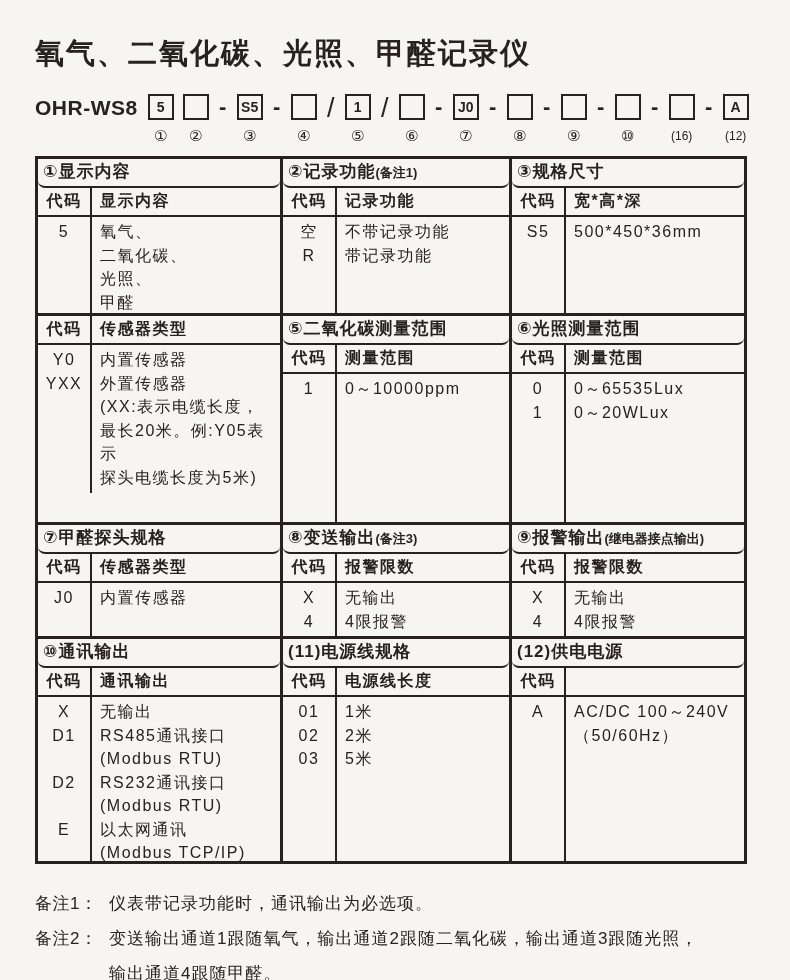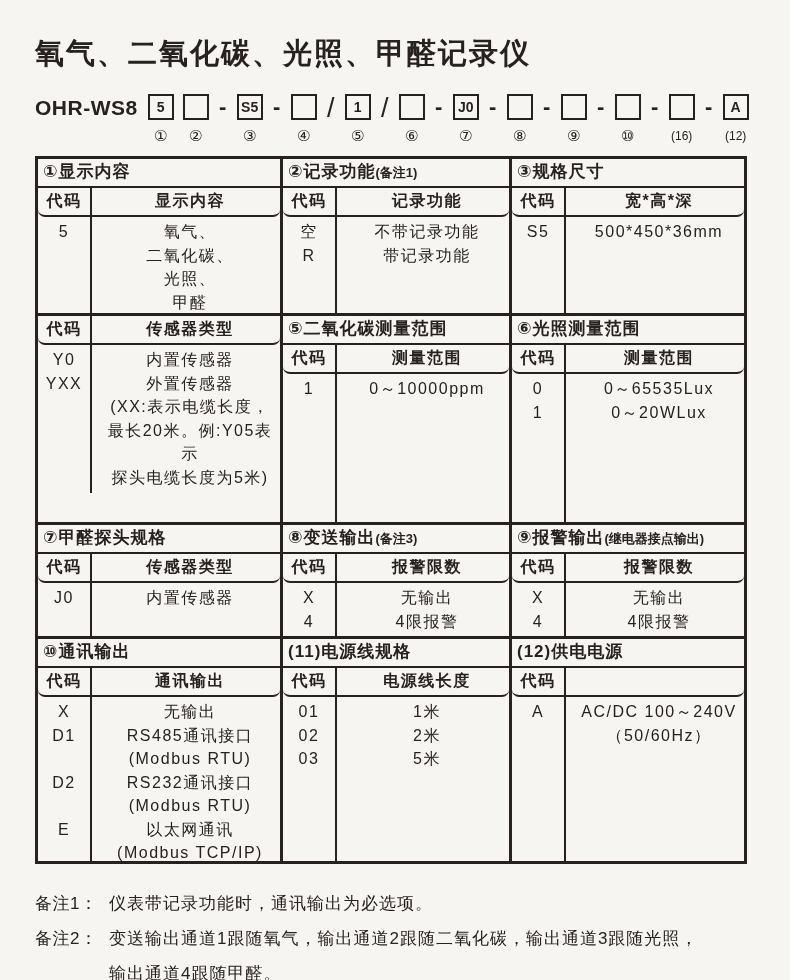--- a/index.html
+++ b/index.html
@@ -35,26 +35,26 @@
   .bands { margin-top:12px; width:715px; }
   .band { display:flex; }
   .band + .band { margin-top:-3px; }
   .section { border:3px solid #272220; box-sizing:border-box; }
   .section + .section { margin-left:-3px; }
   .s-a { width:248px; } .s-b { width:232px; } .s-c { width:238px; }
 
   .sec-title {
     height:27px; line-height:25px; border-bottom:2px solid #272220;
     padding-left:5px; font-size:17px; font-weight:bold; letter-spacing:1px;
-    white-space:nowrap; overflow:hidden;
+    white-space:nowrap; overflow:hidden;border-radius:7px;
   }
   .sec-note { font-size:13px; letter-spacing:0; }
-  .sec-head { display:flex; height:27px; border-bottom:2px solid #272220; font-size:16px; font-weight:bold;border-radius:7px; }
+  .sec-head { display:flex; height:27px; border-bottom:2px solid #272220; font-size:16px; font-weight:bold; }
   .code-col { width:54px; flex:none; border-right:2px solid #272220; text-align:center; box-sizing:border-box; }
-  .desc-col { flex:1; padding-left:8px; overflow:hidden;text-align:center; }
+  .desc-col { flex:1; padding-left:8px; overflow:hidden; }
   .sec-head .code-col, .sec-head .desc-col { line-height:25px; letter-spacing:1.5px; }
   .sec-body { display:flex; }
   .sec-body .code-col, .sec-body .desc-col {
     padding-top:3px; line-height:23.5px; font-size:16px;
     white-space:pre-wrap; letter-spacing:1.5px;
   }
   .band-1 .sec-body { height:96px; }
   .band-2 .sec-body { height:148px; }
   .band-3 .sec-body { height:53px; }
   .band-4 .sec-body { height:164px; }

